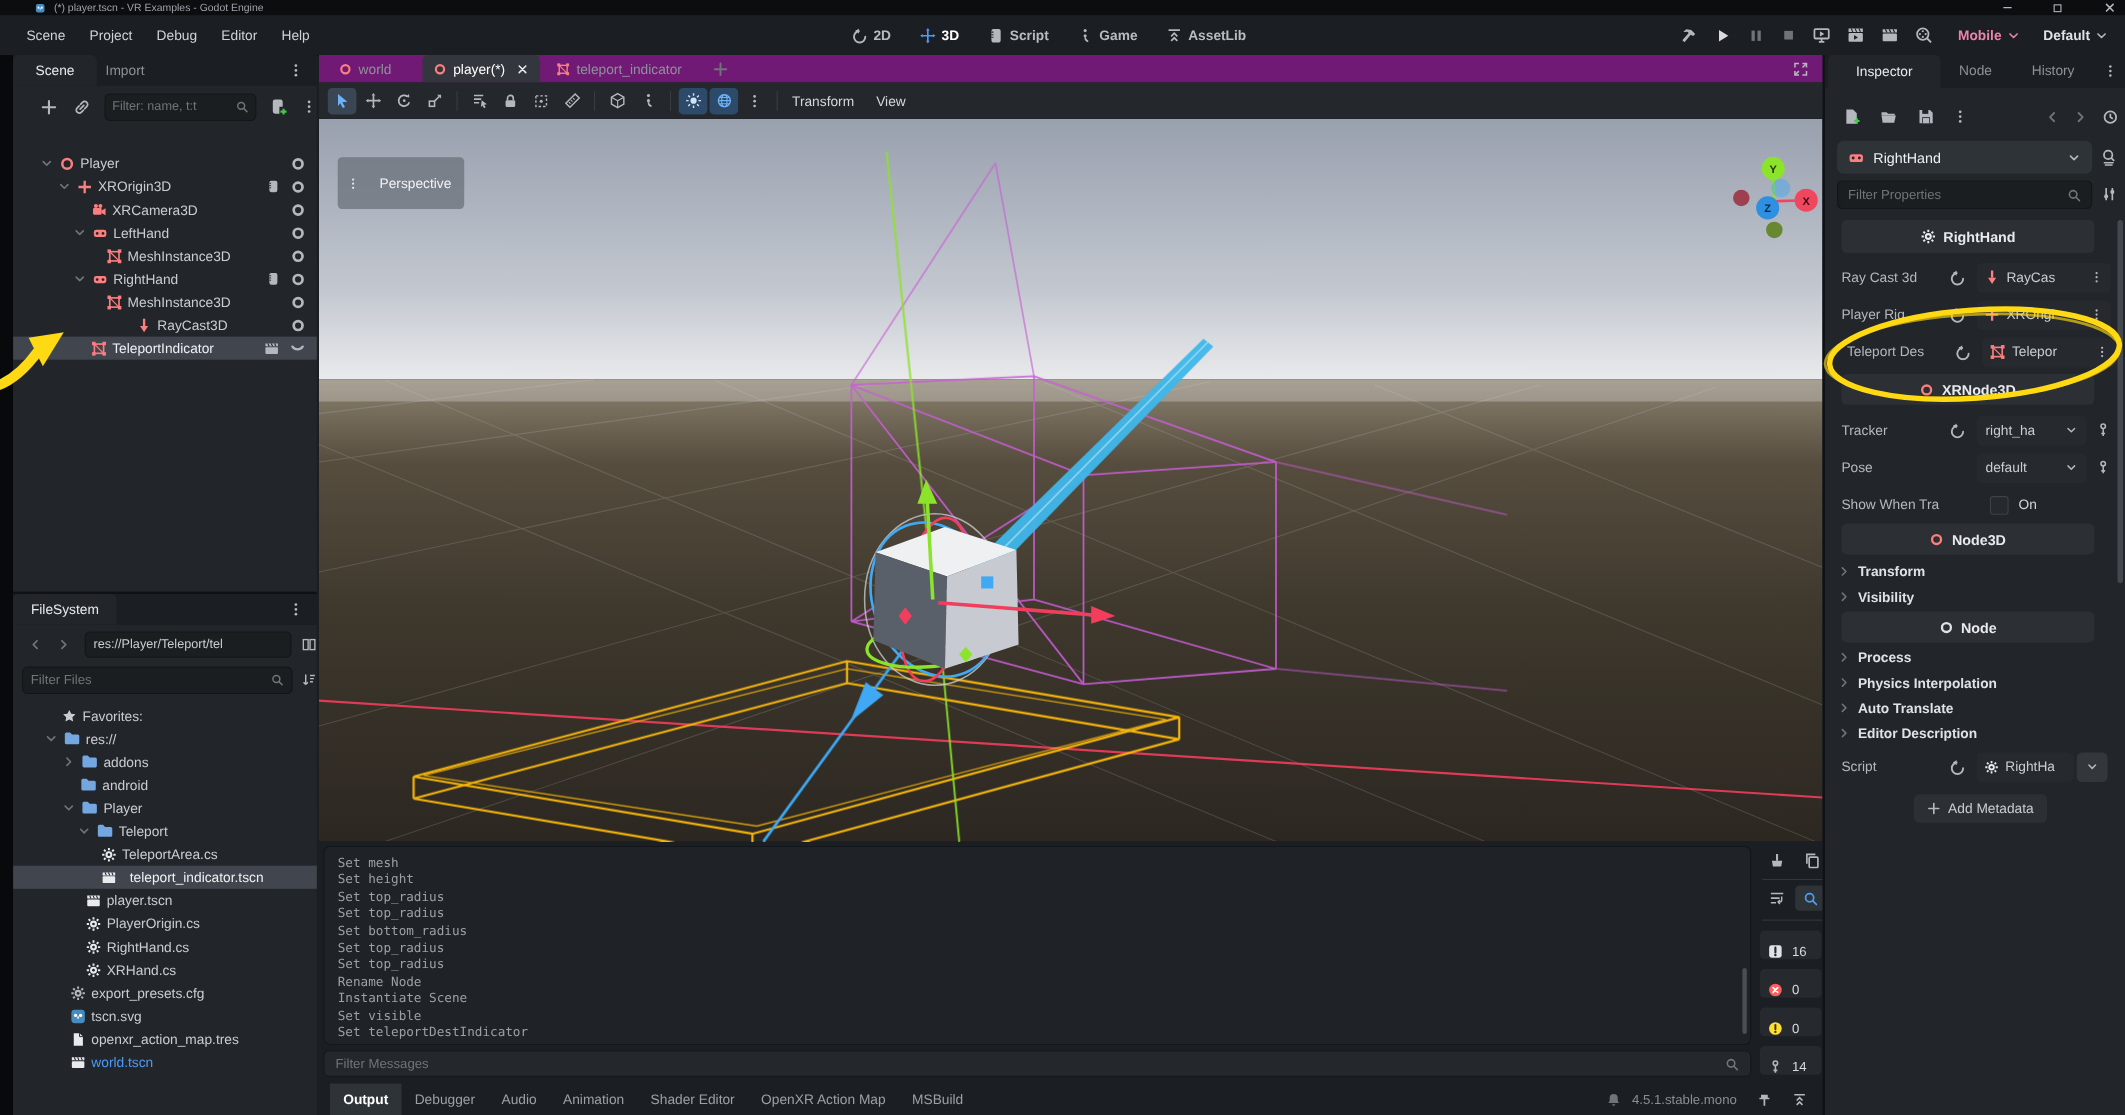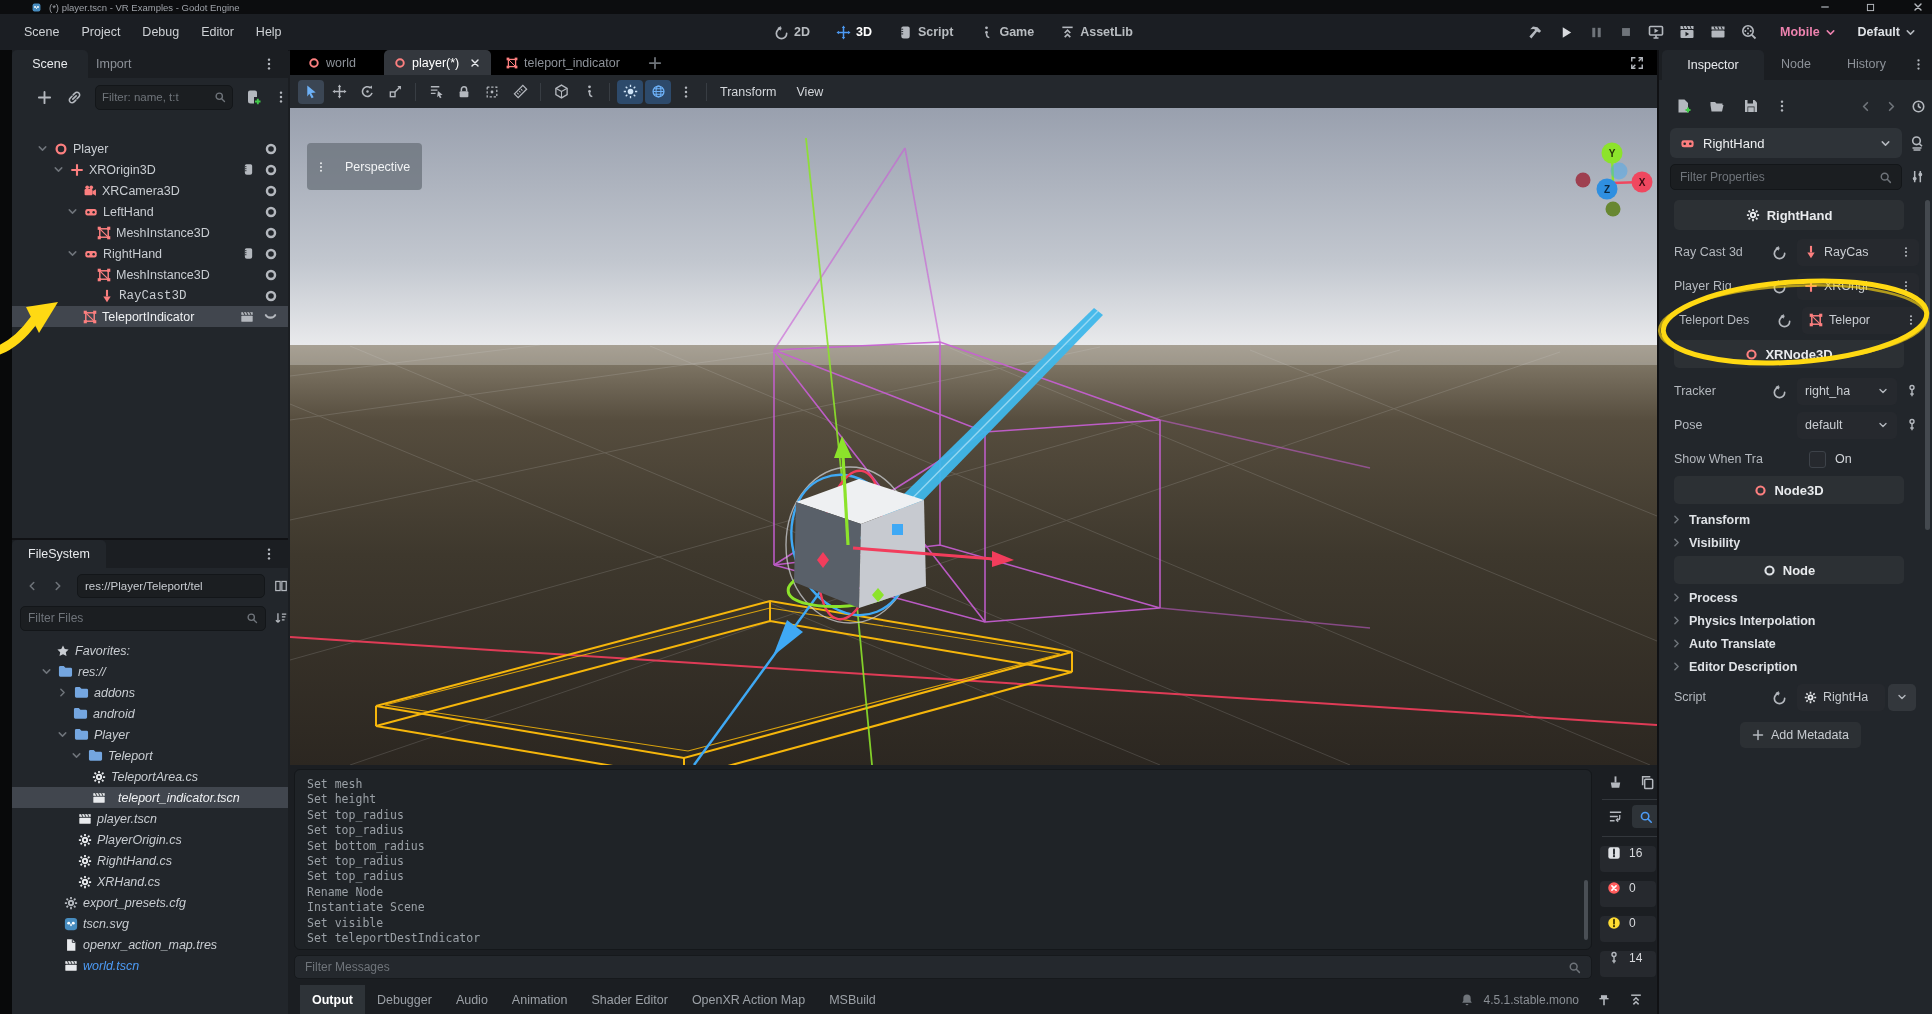--- a/index.html
+++ b/index.html
@@ -18,21 +18,21 @@
   .tab-active{background:#2c3036;border-radius:5px 5px 0 0;color:#e8eaed;}
   .trow{display:flex;align-items:center;height:21px;font-size:12.5px;color:#c9cdd2;gap:5px;}
   .trow .right{margin-left:auto;display:flex;align-items:center;gap:9px;padding-right:10px;}
   .sel-row{background:#41464e;}
   .vbox{background:#26292e;border-radius:5px;display:flex;align-items:center;}
   .hsep{width:1px;height:18px;background:#383d43;margin:0 5px;flex:none;}
   .prop-label{font-size:12.5px;color:#b4b8be;white-space:nowrap;overflow:hidden;}
   .grp{display:flex;align-items:center;gap:6px;height:23px;font-weight:bold;font-size:12.5px;color:#dfe2e6;}
   .sechdr{background:#2c3034;border-radius:5px;display:flex;align-items:center;justify-content:center;gap:7px;font-weight:bold;font-size:13px;color:#e8eaed;}
   .toolbtn{width:26px;height:24px;border-radius:4px;display:flex;align-items:center;justify-content:center;flex:none;}
-  .badge{position:absolute;left:1310px;width:56px;height:26px;background:#26292e;border-radius:4px;display:flex;align-items:flex-start;gap:8px;padding-left:7px;box-sizing:border-box;font-size:12px;color:#d8dade;}
+  .badge{position:absolute;left:1310px;width:56px;height:26px;background:#26292e;border-radius:4px;display:flex;align-items:flex-end;gap:8px;padding-left:7px;box-sizing:border-box;font-size:12px;color:#d8dade;}
   .otab{display:flex;align-items:center;height:100%;padding:0 12px;font-size:12.5px;color:#9ba0a6;}
   .mono{font-family:"DejaVu Sans Mono","Liberation Mono",monospace;}
 </style>
 </head>
 <body>
 
 <svg width="0" height="0" style="position:absolute">
 <defs>
 <symbol id="i-chevd" viewBox="0 0 16 16">
         <path d="M4 6l4 4 4-4" fill="none" stroke="currentColor" stroke-width="1.8" stroke-linecap="round" stroke-linejoin="round"></path>
@@ -535,21 +535,21 @@
         <svg class="ico c-red" width="14" height="14">
             <use href="#i-mesh"></use>
           </svg>
         <span>MeshInstance3D</span>
         <span class="right">
             <svg class="ico c-gray" width="14" height="14">
               <use href="#i-eye"></use>
             </svg>
           </span>
       </div>
-      <div class="trow" style="padding-left:88px;font-family:Liberation Mono, monospace;">
+      <div class="trow" style="padding-left:112px;">
         <svg class="ico c-red" width="14" height="14">
             <use href="#i-ray"></use>
           </svg>
         <span>RayCast3D</span>
         <span class="right">
             <svg class="ico c-gray" width="14" height="14">
               <use href="#i-eye"></use>
             </svg>
           </span>
       </div>
@@ -597,21 +597,21 @@
       <div class="field" style="margin-left:8px;width:230px;height:23px;padding:0 7px;">
         <span style="font-size:12px;color:#6f747a;flex:1">Filter Files</span>
         <svg class="ico c-dim" width="12" height="12">
             <use href="#i-search"></use>
           </svg>
       </div>
       <svg class="ico c-gray" width="14" height="14" style="margin-left:8px">
           <use href="#i-sort"></use>
         </svg>
     </div>
-    <div class="abs" style="left:0;top:100px;width:276px;font-style:italic;">
+    <div class="abs" style="left:0;top:100px;width:276px;">
       <div class="trow" style="padding-left:44px;">
         <svg class="ico" width="14" height="14" style="color:#c9cdd2">
             <use href="#i-star"></use>
           </svg>
         <span>Favorites:</span>
       </div>
       <div class="trow" style="padding-left:28px;">
         <svg class="ico c-dim" width="13" height="13">
             <use href="#i-chevd"></use>
           </svg>
@@ -709,21 +709,21 @@
       </div>
       <div class="trow" style="padding-left:52px;">
         <svg class="ico c-white" width="14" height="14">
             <use href="#i-clapb"></use>
           </svg>
         <span style="color:#4d9bf5">world.tscn</span>
       </div>
     </div>
   </div>
 
-  <div class="abs" style="left:290px;top:50px;width:1367px;height:25px;background:#000000;">
+  <div class="abs" style="left:290px;top:50px;width:1367px;height:25px;background:#701a75;">
     <div class="abs flex" style="left:10px;top:0;height:25px;gap:6px;padding:0 8px;">
       <svg class="ico c-red" width="12" height="12">
           <use href="#i-circle"></use>
         </svg>
       <span class="txt dimtxt">world</span>
     </div>
     <div class="abs flex" style="left:94px;top:0;height:25px;gap:6px;padding:0 10px;background:#33373d;border-radius:5px 5px 0 0;">
       <svg class="ico c-red" width="12" height="12">
           <use href="#i-circle"></use>
         </svg>

